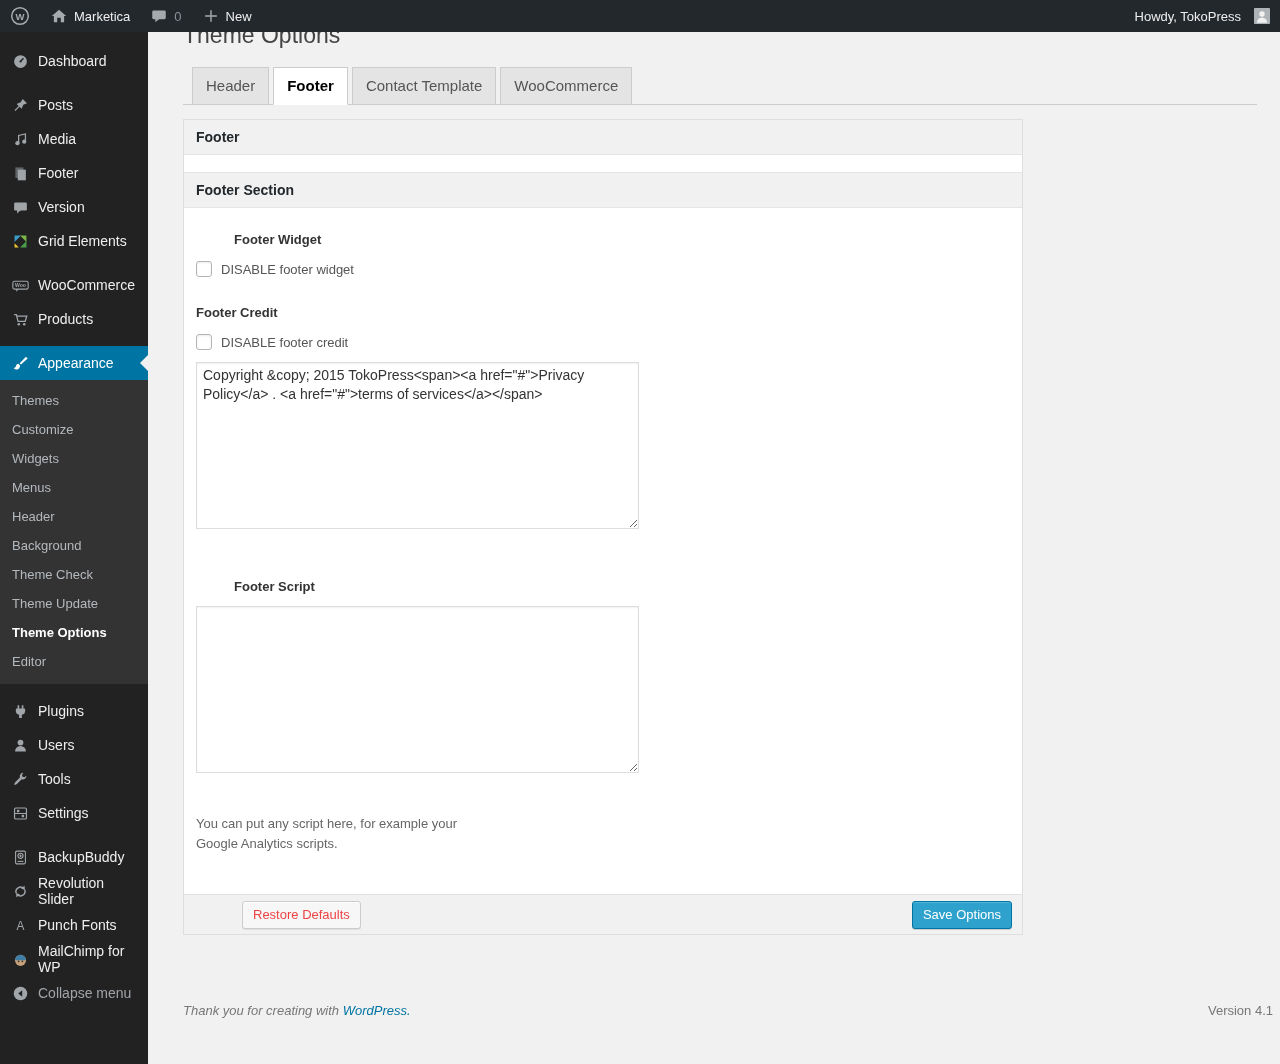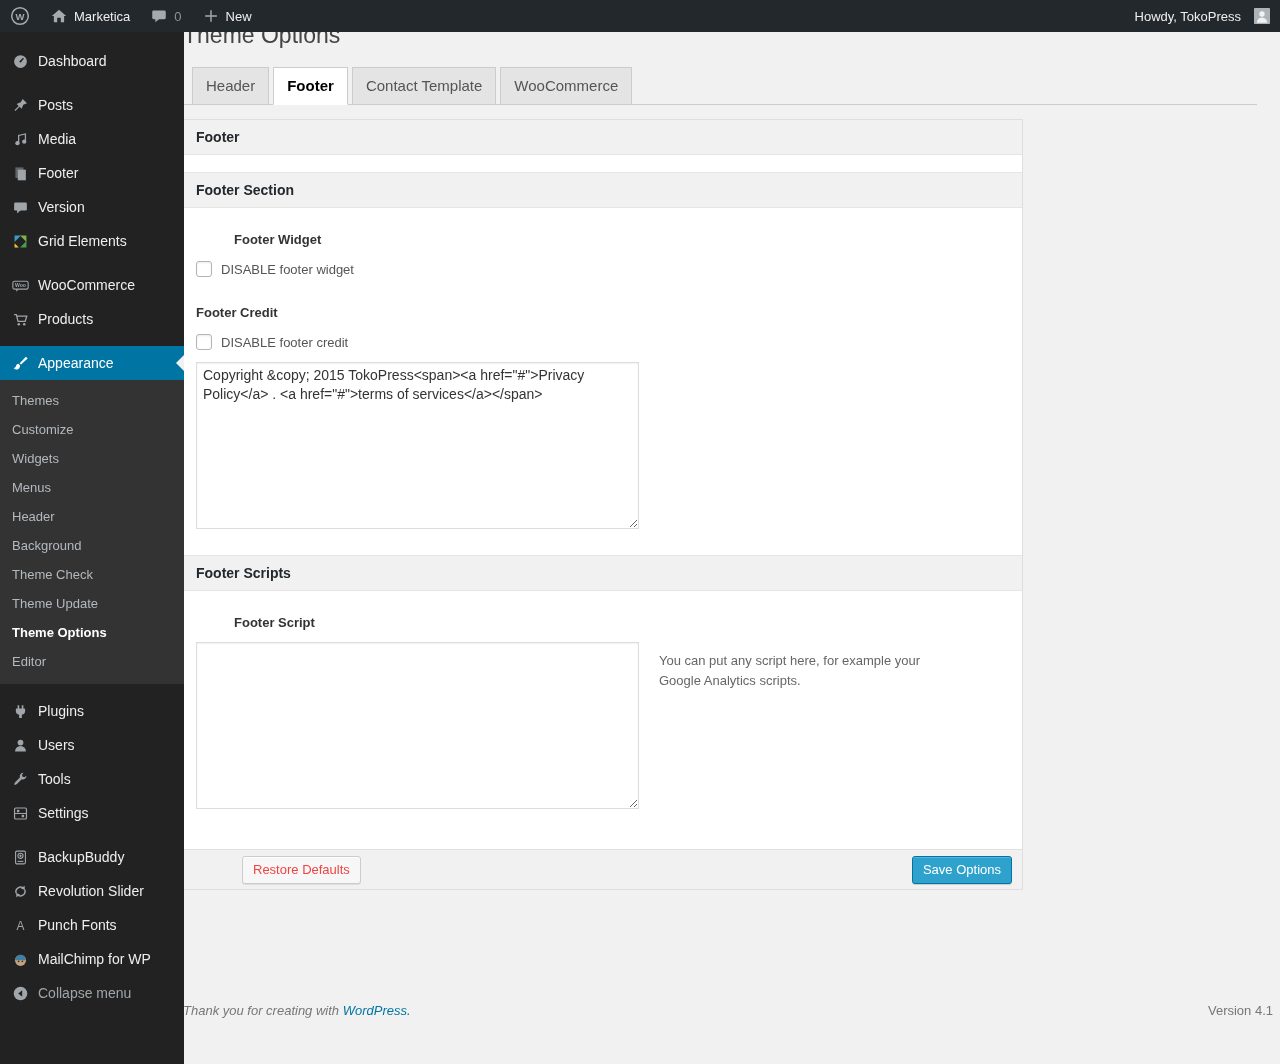--- a/index.html
+++ b/index.html
@@ -20,21 +20,21 @@
   .ab-item { display:flex; align-items:center; gap:6px; padding:0 10px; cursor:pointer; }
   .ab-item .abicon { display:flex; align-items:center; color:#a7aaad; }
   .ab-item .abicon svg { width:18px; height:18px; }
   .ab-item .abicon.big svg { width:20px; height:20px; }
   .ab-count { color:#8b9298; }
   .avatar { width:16px; height:16px; margin-left:7px; display:inline-block; }
   .avatar svg { width:16px; height:16px; display:block; }
 
   
   .sidebar {
-    position:absolute; top:32px; left:0; width:184px; bottom:0;
+    position:absolute; top:32px; left:0; width:148px; bottom:0;
     background:#222; font-size:14px; padding-top:12px; z-index:40;
   }
   .menu-item {
     position:relative; display:flex; align-items:center; min-height:34px;
     padding:0 8px; color:#eee; cursor:pointer;
   }
   .menu-item .micon {
     width:20px; height:20px; margin:0 8px 0 2px; flex:0 0 20px;
     display:flex; align-items:center; justify-content:center; color:#a0a5aa;
   }
@@ -82,21 +82,21 @@
     width:16px; height:16px; background:#fff; border:1px solid #b4b4b4; border-radius:3px;
     box-shadow:inset 0 1px 2px rgba(0,0,0,.08); cursor:pointer; flex:0 0 16px;
   }
   .check-label { font-size:13px; color:#555; }
   textarea.wp-textarea {
     width:443px; height:167px; margin-top:12px; display:block;
     border:1px solid #ddd; border-radius:0; padding:3px 6px;
     font:14px/1.38 "Liberation Sans","DejaVu Sans",sans-serif; color:#333;
     box-shadow:inset 0 1px 2px rgba(0,0,0,.06); resize:both; outline:none; background:#fff;
   }
-  .script-row { display:flex; align-items:flex-start; gap:20px; }
+  .script-row { display:flex; align-items:flex-start; gap:20px;flex-direction:column; }
   .help-text { font-size:13px; color:#666; line-height:1.55; width:300px; padding-top:21px; }
 
   .panel-footer {
     display:flex; justify-content:space-between; align-items:center;
     background:#f1f1f1; border-top:1px solid #e0e0e0; padding:6px 10px; height:40px;
   }
   .button {
     font-size:13px; height:28px; line-height:26px; padding:0 10px 1px;
     border-radius:3px; cursor:pointer; font-family:inherit;
   }
@@ -385,21 +385,20 @@
 
       <div class="field-label">Footer Credit</div>
       <div class="check-row">
         <span class="wpcheck"></span>
         <span class="check-label">DISABLE footer credit</span>
       </div>
 
       <textarea class="wp-textarea" spellcheck="false" style="">Copyright &amp;copy; 2015 TokoPress&lt;span&gt;&lt;a href="#"&gt;Privacy Policy&lt;/a&gt; . &lt;a href="#"&gt;terms of services&lt;/a&gt;&lt;/span&gt;</textarea>
     </div>
 
-    <div class="section-header">Footer Scripts</div>
     <div class="panel-body script-area">
       <div class="field-label">Footer Script</div>
       <div class="script-row">
         <textarea class="wp-textarea" spellcheck="false" style=""></textarea>
         <div class="help-text">You can put any script here, for example your Google Analytics scripts.</div>
       </div>
     </div>
 
     <div class="panel-footer">
       <button class="button secondary">Restore Defaults</button>

